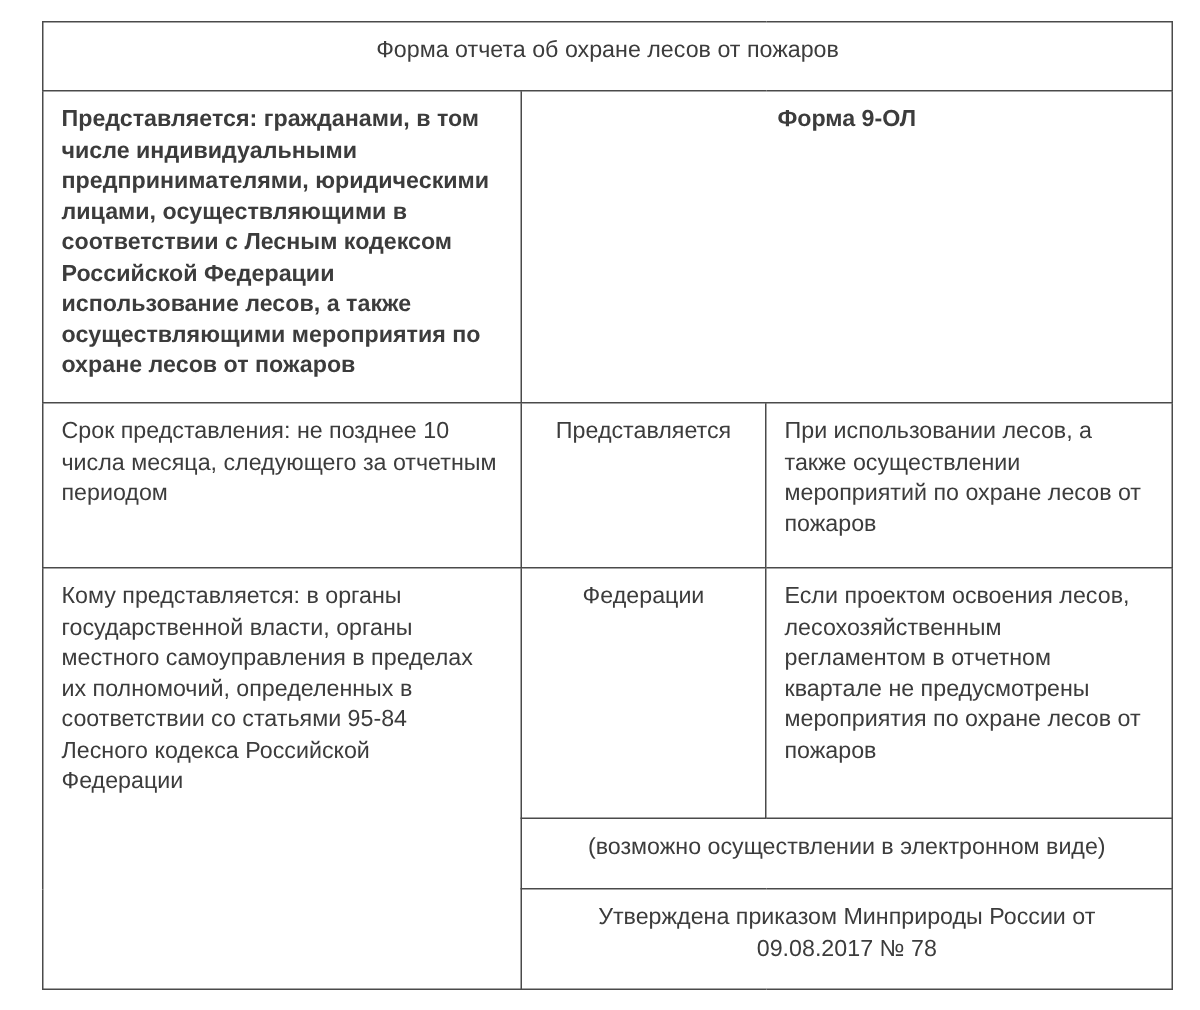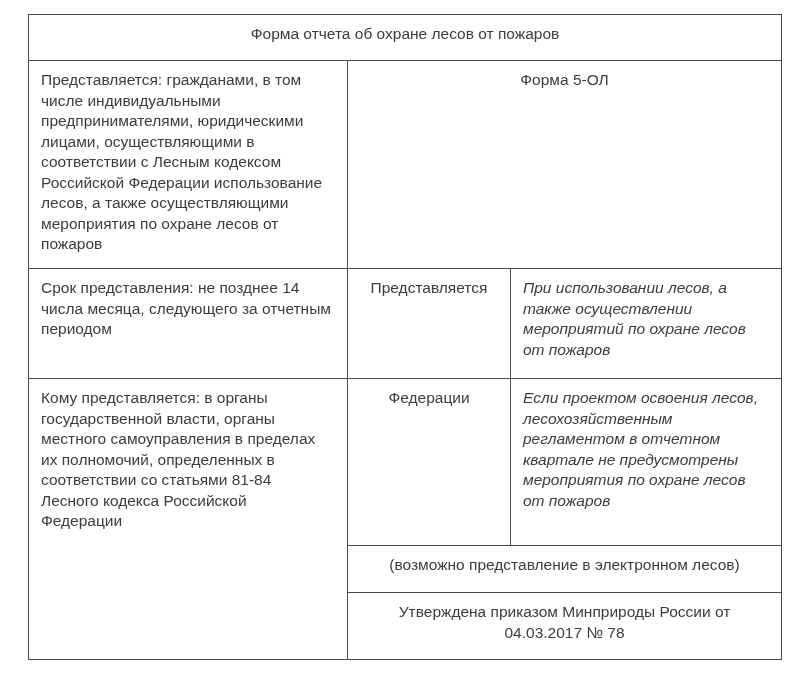--- a/index.html
+++ b/index.html
@@ -33,23 +33,23 @@
     border: 1px solid var(--border);
     vertical-align: top;
     padding: 9px 12px 8px 12px;
     font-size: 15.5px;
     line-height: 20.5px;
     color: var(--text);
     background: var(--background);
   }
   td.center { text-align: center; }
   td.left-col { padding-right: 16px; }
-  td.cond-col { padding-right: 20px; font-style: italic; }
+  td.cond-col { padding-right: 20px; }
   tr.r1 td { height: 46px; }
-  tr.r2 td { height: 208px; }
+  tr.r2 td { height: 208px; font-weight: bold; }
   tr.r3 td { height: 110px; }
   tr.r4 td { height: 167px; }
   tr.r5 td { height: 47px; }
   tr.r6 td { height: 67px; }
   .approval-inner {
     max-width: 350px;
     margin: 0 auto;
     text-align: center;
   }
 </style>
@@ -61,34 +61,34 @@
     <col class="c1">
     <col class="c2">
     <col class="c3">
   </colgroup>
   <tbody>
     <tr class="r1">
       <td colspan="3" class="center">Форма отчета об охране лесов от пожаров</td>
     </tr>
     <tr class="r2">
       <td class="left-col">Представляется: гражданами, в том числе индивидуальными предпринимателями, юридическими лицами, осуществляющими в соответствии с Лесным кодексом Российской Федерации использование лесов, а также осуществляющими мероприятия по охране лесов от пожаров</td>
-      <td colspan="2" class="center">Форма 5-ОЛ</td>
+      <td colspan="2" class="center">Форма 9-ОЛ</td>
     </tr>
     <tr class="r3">
-      <td class="left-col">Срок представления: не позднее 14 числа месяца, следующего за отчетным периодом</td>
+      <td class="left-col">Срок представления: не позднее 10 числа месяца, следующего за отчетным периодом</td>
       <td class="center">Представляется</td>
       <td class="cond-col">При использовании лесов, а также осуществлении мероприятий по охране лесов от пожаров</td>
     </tr>
     <tr class="r4">
-      <td rowspan="3" class="left-col">Кому представляется: в органы государственной власти, органы местного самоуправления в пределах их полномочий, определенных в соответствии со статьями 81-84 Лесного кодекса Российской Федерации</td>
+      <td rowspan="3" class="left-col">Кому представляется: в органы государственной власти, органы местного самоуправления в пределах их полномочий, определенных в соответствии со статьями 95-84 Лесного кодекса Российской Федерации</td>
       <td class="center">Федерации</td>
       <td class="cond-col">Если проектом освоения лесов, лесохозяйственным регламентом в отчетном квартале не предусмотрены мероприятия по охране лесов от пожаров</td>
     </tr>
     <tr class="r5">
-      <td colspan="2" class="center">(возможно представление в электронном лесов)</td>
+      <td colspan="2" class="center">(возможно осуществлении в электронном виде)</td>
     </tr>
     <tr class="r6">
       <td colspan="2" class="center">
-        <div class="approval-inner">Утверждена приказом Минприроды России от 04.03.2017 № 78</div>
+        <div class="approval-inner">Утверждена приказом Минприроды России от 09.08.2017 № 78</div>
       </td>
     </tr>
   </tbody>
 </table>
 
 </body></html>

